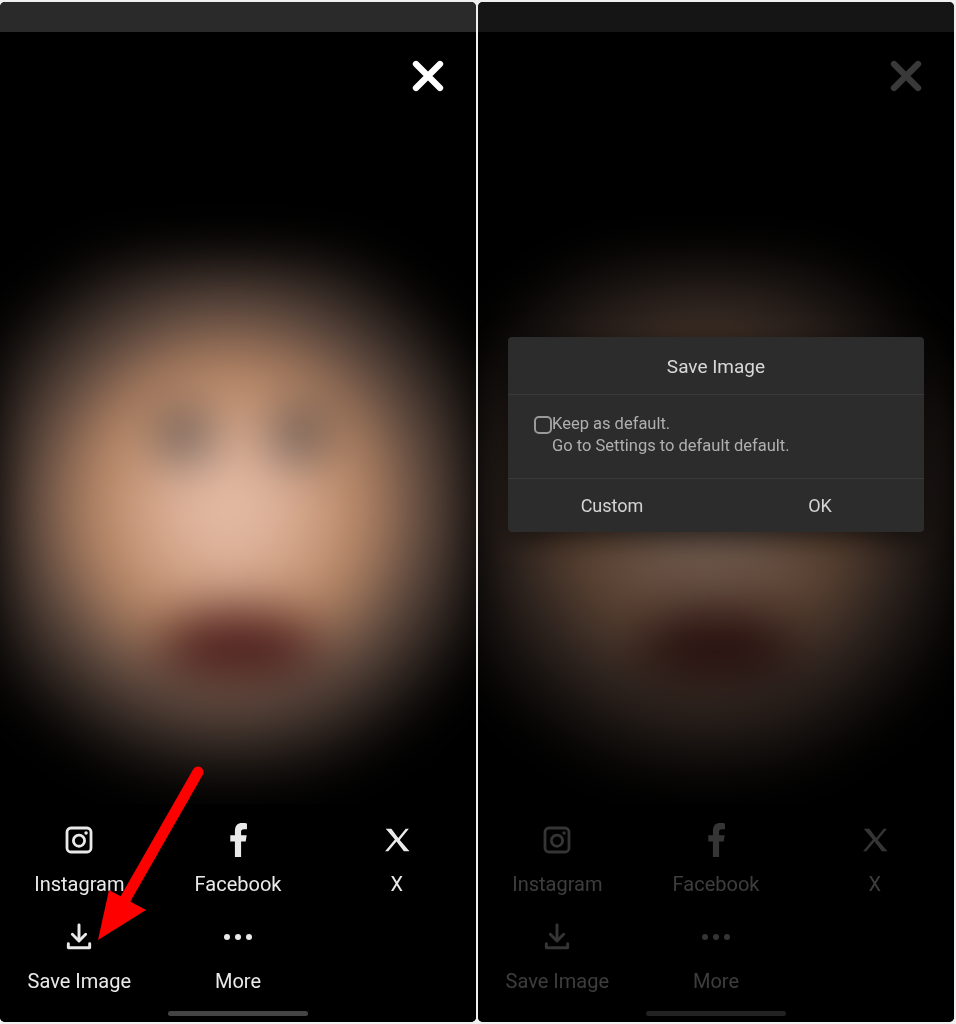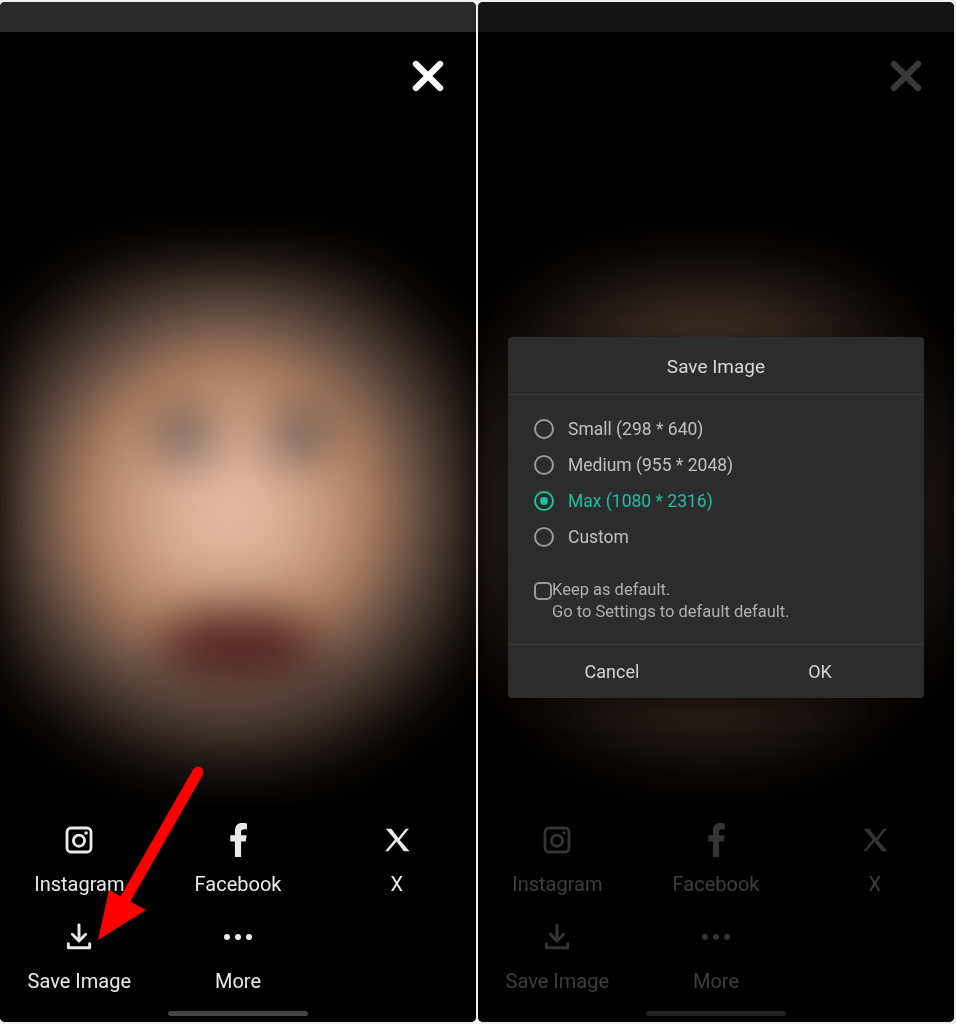--- a/index.html
+++ b/index.html
@@ -298,45 +298,27 @@
       </span>
       <span class="lbl">More</span>
     </div>
     <div></div>
   </div>
 
   <div class="dim-overlay"></div>
 
   <div class="dialog">
     <div class="dialog-title">Save Image</div>
-    <div class="radio-list">
-      <div class="radio-row">
-        <span class="rcirc"></span>
-        <span>Small (298 * 640)</span>
-      </div>
-      <div class="radio-row">
-        <span class="rcirc"></span>
-        <span>Medium (955 * 2048)</span>
-      </div>
-      <div class="radio-row selected">
-        <span class="rcirc"></span>
-        <span>Max (1080 * 2316)</span>
-      </div>
-      <div class="radio-row">
-        <span class="rcirc"></span>
-        <span>Custom</span>
-      </div>
-    </div>
     <div class="check-row">
       <span class="cbox"></span>
       <div class="check-text">
         <span>Keep as default.</span><br>
         <span>Go to Settings to default default.</span>
       </div>
     </div>
     <div class="dialog-actions">
-      <div class="dlg-btn">Cancel</div>
+      <div class="dlg-btn">Custom</div>
       <div class="dlg-btn">OK</div>
     </div>
   </div>
 
   <div class="gesture-bar"></div>
 </div>
 
 </body></html>

